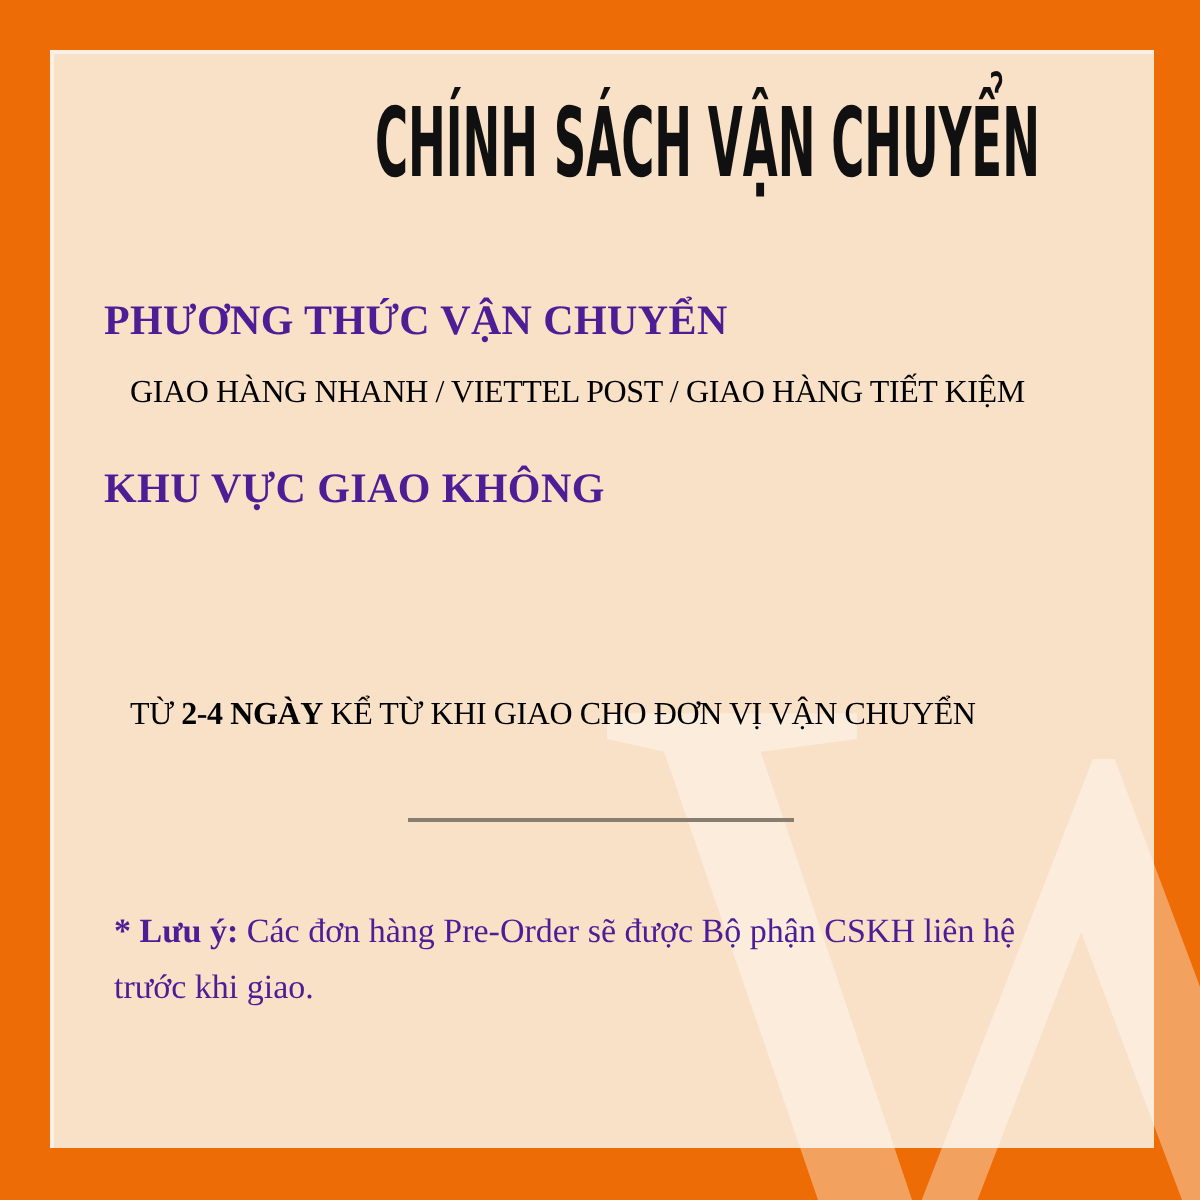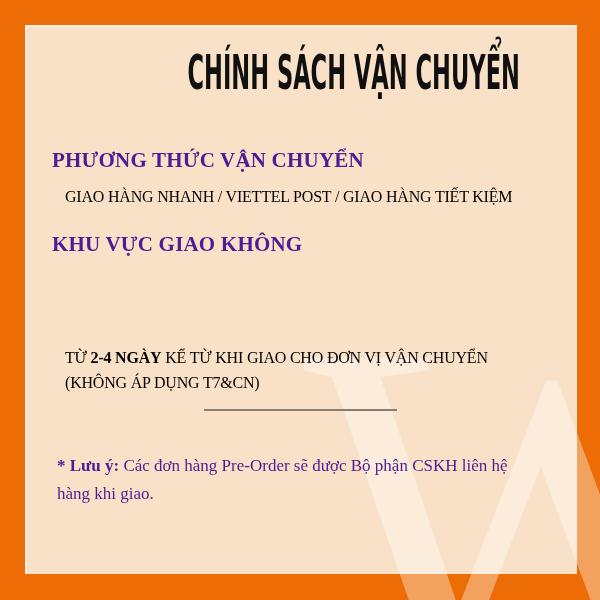--- a/index.html
+++ b/index.html
@@ -59,22 +59,21 @@
   <div class="content">
 
     <h1 class="title"><span class="title-inner">CHÍNH SÁCH VẬN CHUYỂN</span></h1>
 
     <h2 class="sec-head" style="top:147px">PHƯƠNG THỨC VẬN CHUYỂN</h2>
     <p class="sec-body" style="top:186px">GIAO HÀNG NHANH / VIETTEL POST / GIAO HÀNG TIẾT KIỆM</p>
 
     <h2 class="sec-head" style="top:231px">KHU VỰC GIAO KHÔNG</h2>
 
     <p class="sec-body" style="top:347px"><span>TỪ </span><b>2-4 NGÀY</b><span> KỂ TỪ KHI GIAO CHO ĐƠN VỊ VẬN CHUYỂN</span></p>
-    <p class="sec-body" style="top:372px">(KHÔNG ÁP DỤNG T7&amp;CN)</p>
 
     <div class="divider"></div>
 
     <p class="note" style="top:452px"><b>* Lưu ý:</b><span> Các đơn hàng Pre-Order sẽ được Bộ phận CSKH liên hệ</span><br>
-      <span>hàng khi giao.</span></p>
+      <span>trước khi giao.</span></p>
 
 
   </div>
 </div>
 
 </body></html>

